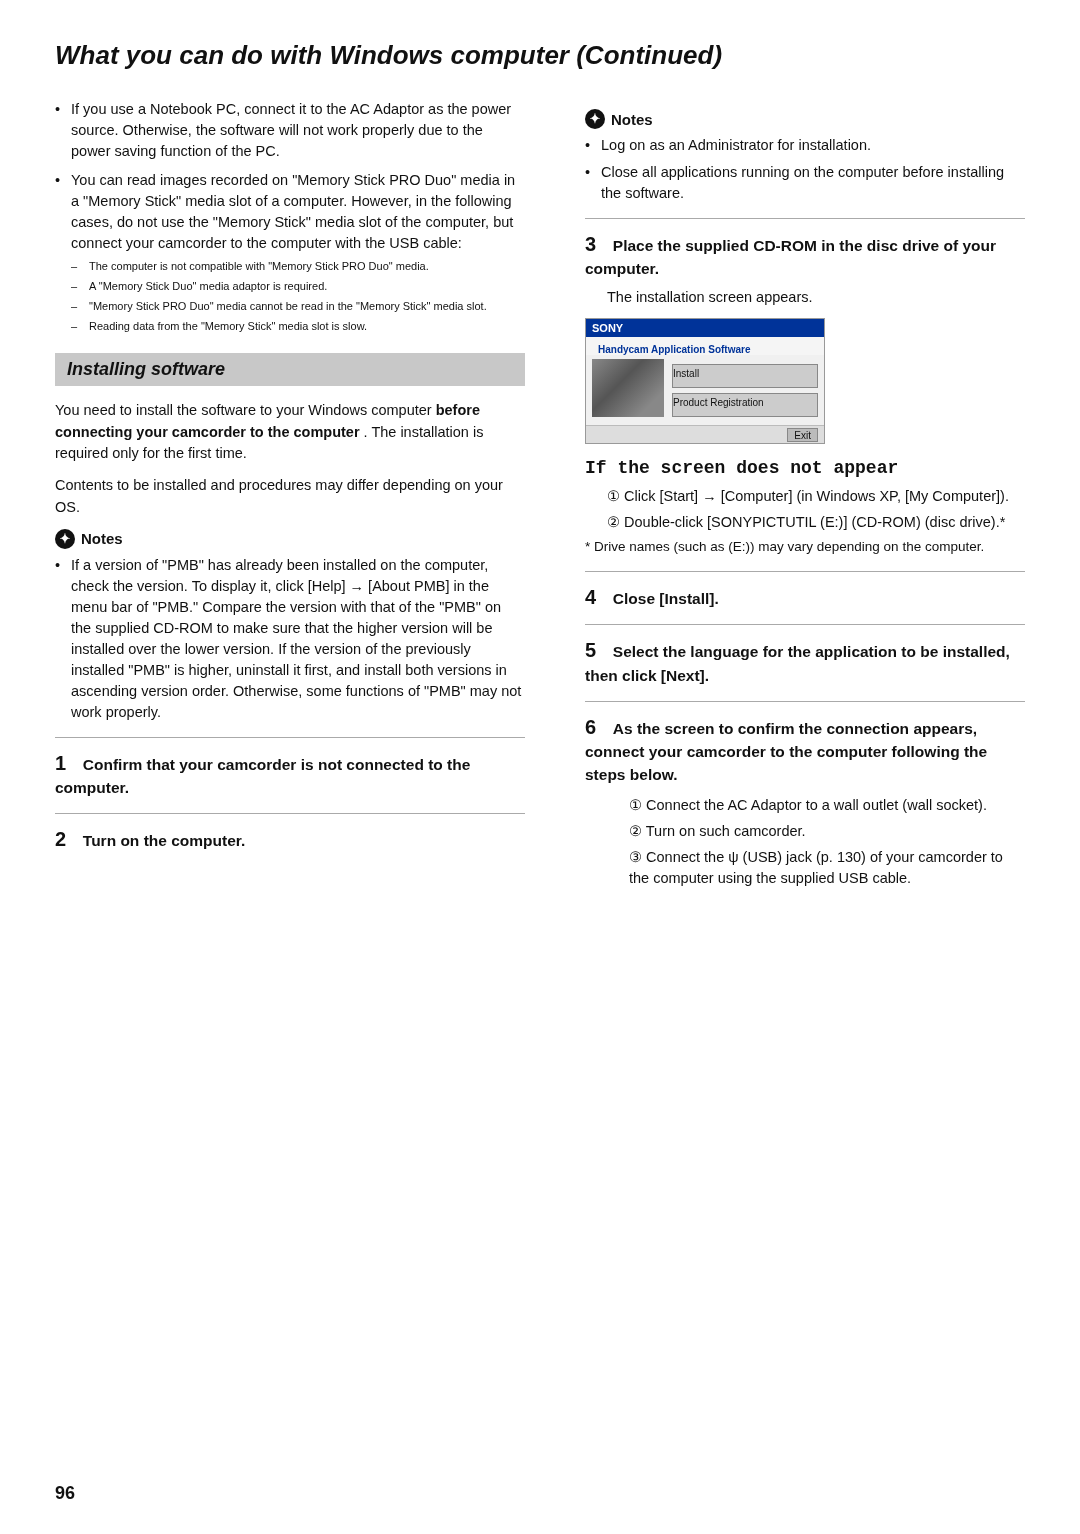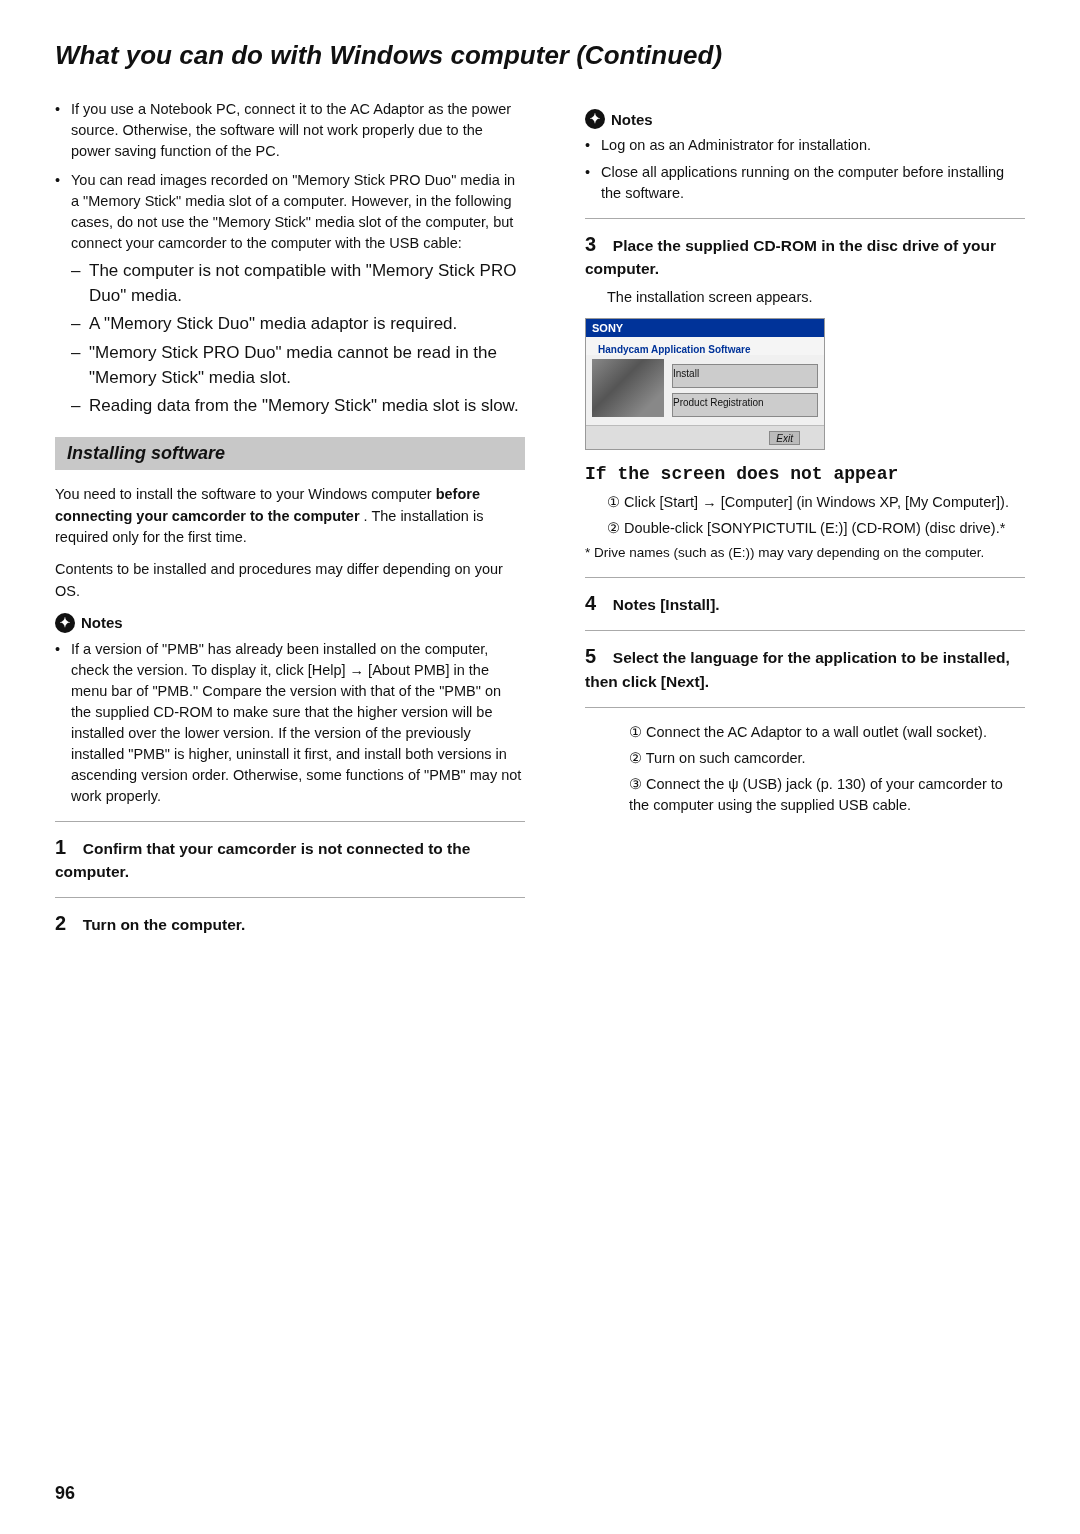--- a/index.html
+++ b/index.html
@@ -57,21 +57,21 @@
     .sub-list {
       list-style: none;
       padding: 0;
       margin-top: 5px;
     }
     .sub-list li {
       padding-left: 18px;
       position: relative;
       margin-bottom: 4px;
       line-height: 1.45;
-      font-size: 17px;
+      font-size: 11px;
     }
     .sub-list li::before {
       content: "–";
       position: absolute;
       left: 0;
     }
     .section-header {
       background: #c8c8c8;
       font-size: 18px;
       font-weight: bold;
@@ -219,27 +219,26 @@
     .cdrom-btn {
       background: #ccc;
       border: 1px solid #888;
       height: 24px;
       font-size: 10px;
       text-align: left;
       line-height: 18px;
     }
     .cdrom-bottom-bar {
       background: #ddd;
-      height: 24px;
+      height: 18px;
       border-top: 1px solid #bbb;
       display: flex;
       justify-content: flex-end;
-      padding-right: 24px;
+      padding-right: 6px;
       align-items: center;
-      font-style: italic;
     }
     .cdrom-ok-btn {
       font-size: 10px;
       background: #bbb;
       border: 1px solid #888;
       padding: 0 6px;
       height: 14px;
       line-height: 14px;
     }
     .page-number {
@@ -367,33 +366,38 @@
           </li>
         </ul>
         <p class="footnote">* Drive names (such as (E:)) may vary depending on the computer.</p>
       </div>
 
       <hr class="divider">
 
       <div class="step">
         <span class="step-number">4</span>
         <span>&nbsp;&nbsp;</span>
-        <span class="step-text">Notes [Install].</span>
+        <span class="step-text">Close [Install].</span>
       </div>
 
       <hr class="divider">
 
       <div class="step">
         <span class="step-number">5</span>
         <span>&nbsp;&nbsp;</span>
         <span class="step-text">Select the language for the application to be installed, then click [Next].</span>
       </div>
 
       <hr class="divider">
 
+      <div class="step">
+        <span class="step-number">6</span>
+        <span>&nbsp;&nbsp;</span>
+        <span class="step-text">As the screen to confirm the connection appears, connect your camcorder to the computer following the steps below.</span>
+      </div>
       <ul class="sub-step-list" style="margin-left: 22px; margin-top: 8px;">
         <li>
           <span>①</span>
           <span>Connect the AC Adaptor to a wall outlet (wall socket).</span>
         </li>
         <li>
           <span>②</span>
           <span>Turn on such camcorder.</span>
         </li>
         <li>

